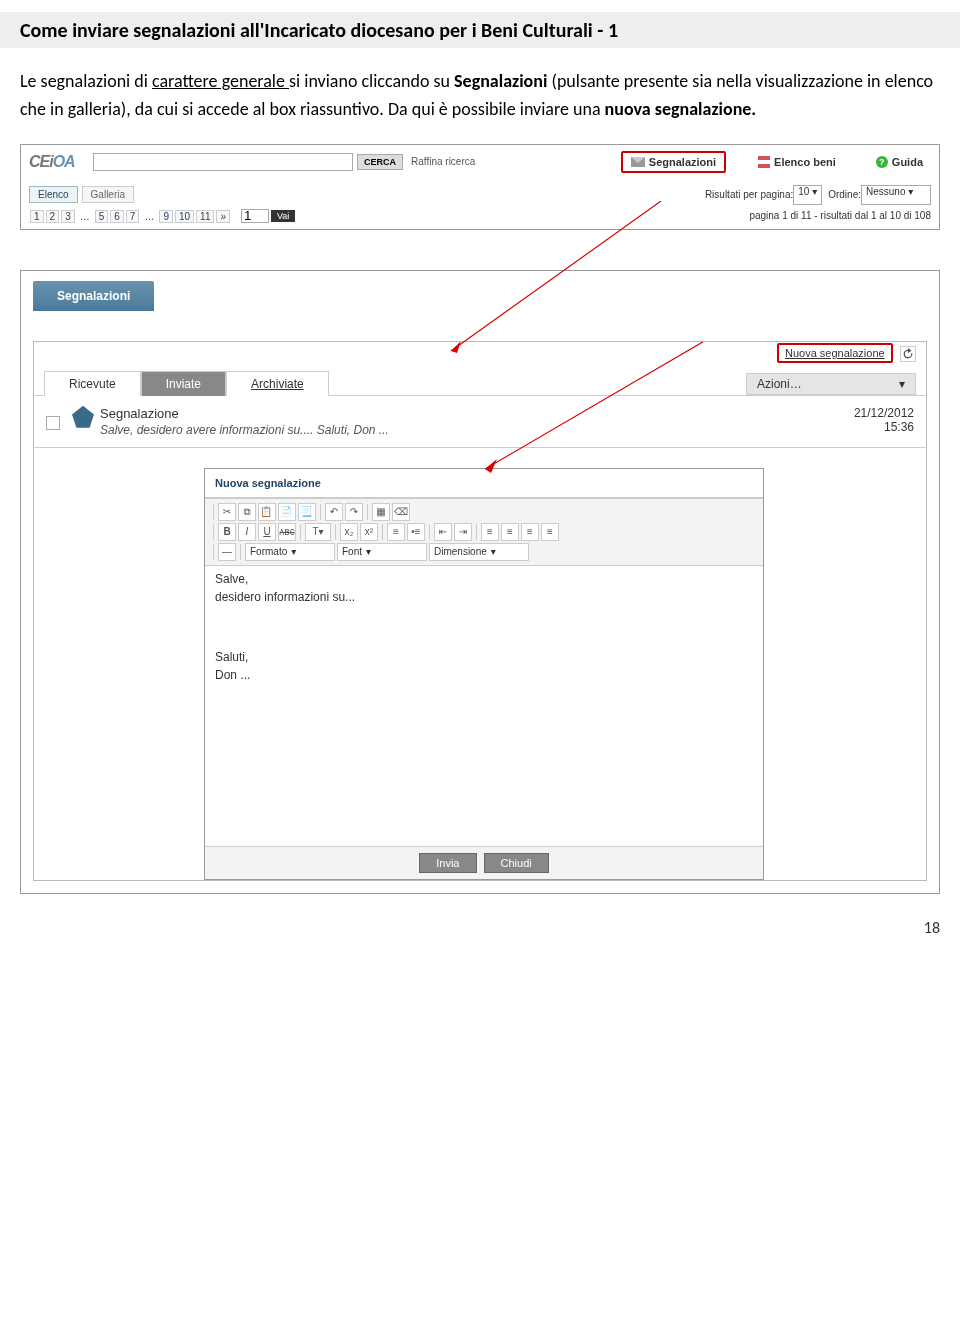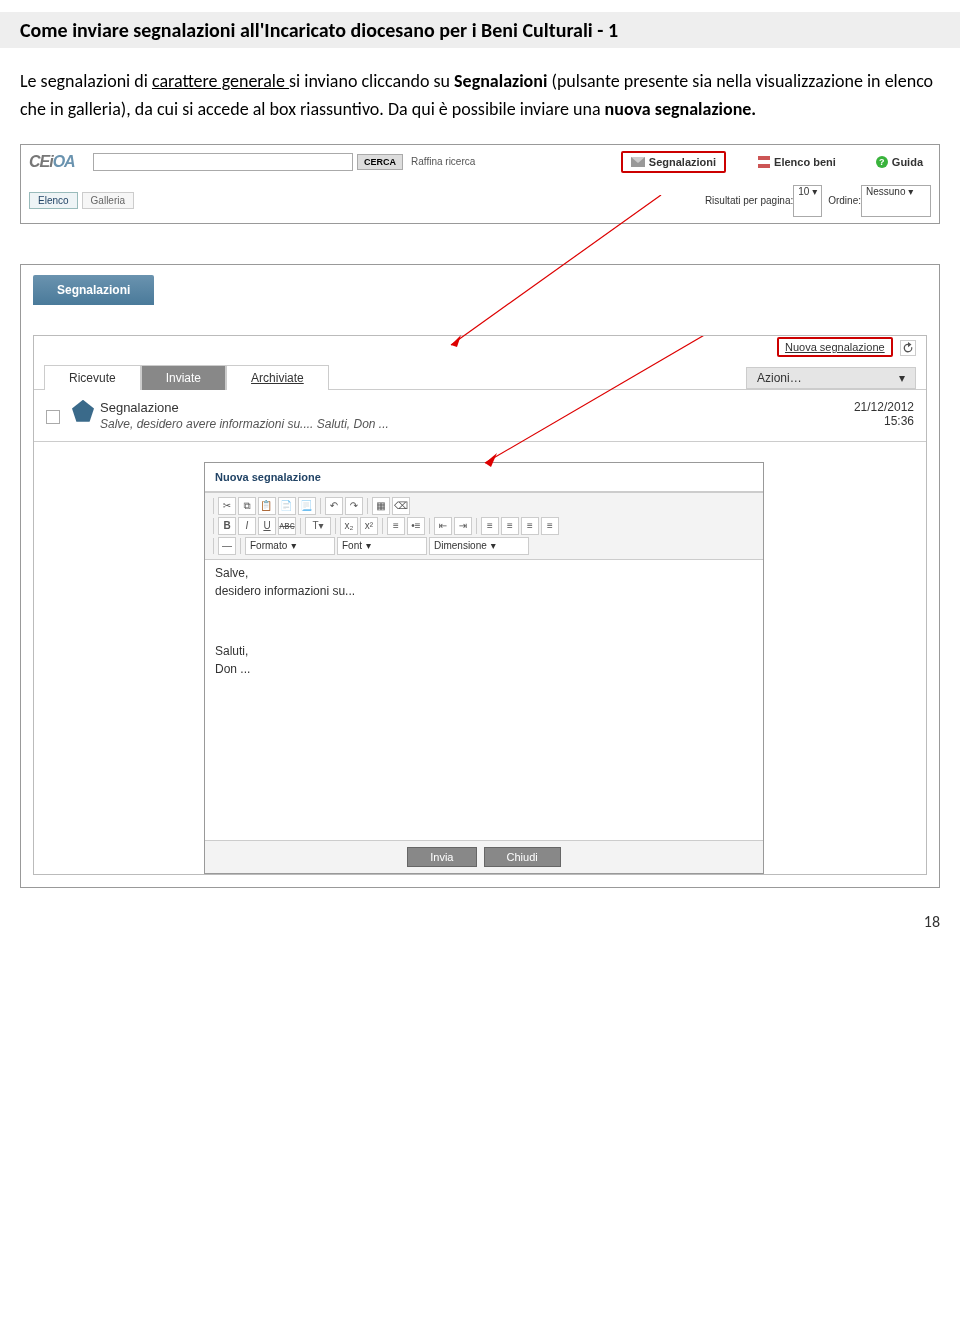--- a/index.html
+++ b/index.html
@@ -90,21 +90,21 @@
     border-left:7px solid transparent; border-right:7px solid transparent; border-top:6px solid #ccc;
   }
   .ico-list { width:12px; height:12px; background: linear-gradient(#c55 33%, #fff 33% 66%, #c55 66%); }
   .ico-help { width:12px; height:12px; border-radius:50%; background:#39b33c; color:#fff; font-size:9px; text-align:center; line-height:12px; }
   .topbar-row2 {
     display:flex; align-items:center; margin-top:12px;
   }
   .tabbtn { border:1px solid #9bb; background:#eef4f6; color:#246; font-size:10px; padding:2px 8px; margin-right:4px; }
   .tabbtn.alt { background:#f6f6f6; border:1px solid #ccc; color:#666; }
   .perpage-label { font-size:10px; color:#333; }
-  .tiny-select { border:1px solid #aaa; background:#fff; font-size:10px; padding:0 4px; height:32px; }
+  .tiny-select { border:1px solid #aaa; background:#fff; font-size:10px; padding:0 4px; height:20px; }
   .topbar-row3 {
     display:flex; align-items:center; margin-top:4px;
   }
   .pager a, .pager span { font-size:10px; color:#246; margin:0 1px; border:1px solid #ccc; padding:0 3px; background:#f7f7f7;}
   .pager span.dots { border:none; background:none; }
   .go-input { width:28px; height:14px; border:1px solid #aaa; margin-left:10px;}
   .btn-vai { background:#333; color:#fff; font-size:9px; padding:1px 6px; border:none; margin-left:2px;}
   .result-info { font-size:10px; color:#333; }
 
   
@@ -196,21 +196,21 @@
   .tb-sep { width:1px; height:16px; background:#ccc; margin:0 2px;}
   .tb-sel { border:1px solid #ccc; background:#fff; font-size:10px; height:18px; padding:0 4px; display:flex; align-items:center; gap:4px;}
   .editor-body {
     padding:6px 10px; font-size:12px; min-height:280px; color:#333;
   }
   .editor-body p { margin:0 0 4px 0; }
   .editor-buttons {
     text-align:center; background:#f3f3f3; border-top:1px solid #ccc; padding:6px;
   }
   .gray-btn {
-    background:#888; color:#fff; border:1px solid #666; font-size:11px; padding:3px 22px; margin:0 2px;
+    background:#888; color:#fff; border:1px solid #666; font-size:11px; padding:3px 16px; margin:0 2px;
   }
 
   
   .arrow-line {
     position:absolute;
   }
   .arrow-line svg line { stroke:#d00; stroke-width:1.2; }
   .arrow-line svg polygon { fill:#d00; }
 
   .page-num {
@@ -254,20 +254,29 @@
   </div>
   <div class="topbar-row2">
     <span class="tabbtn">Elenco</span>
     <span class="tabbtn alt">Galleria</span>
     <div class="spacer"></div>
     <span class="perpage-label">Risultati per pagina:</span>
     <span class="tiny-select"><span>10</span> ▾</span>
     <span class="perpage-label" style="margin-left:6px;">Ordine:</span>
     <span class="tiny-select" style="width:70px;"><span>Nessuno</span> ▾</span>
   </div>
+  <div class="topbar-row3">
+    <span class="pager">
+      <span>1</span><a>2</a><a>3</a><span class="dots">…</span><a>5</a><a>6</a><a>7</a><span class="dots">…</span><a>9</a><a>10</a><a>11</a><a>»</a>
+    </span>
+    <input class="go-input" value="1" style="">
+    <button class="btn-vai">Vai</button>
+    <div class="spacer"></div>
+    <span class="result-info">pagina 1 di 11 - risultati dal 1 al 10 di 108</span>
+  </div>
 </div>
 
 <div class="panel">
 
   
   <div class="arrow-line" style="left:0; top:-70px; width:100%; height:170px; pointer-events:none;">
     <svg width="100%" height="100%">
       <line x1="640" y1="0" x2="430" y2="150"></line>
       <polygon points="430,150 440,140 436,152"></polygon>
     </svg>

